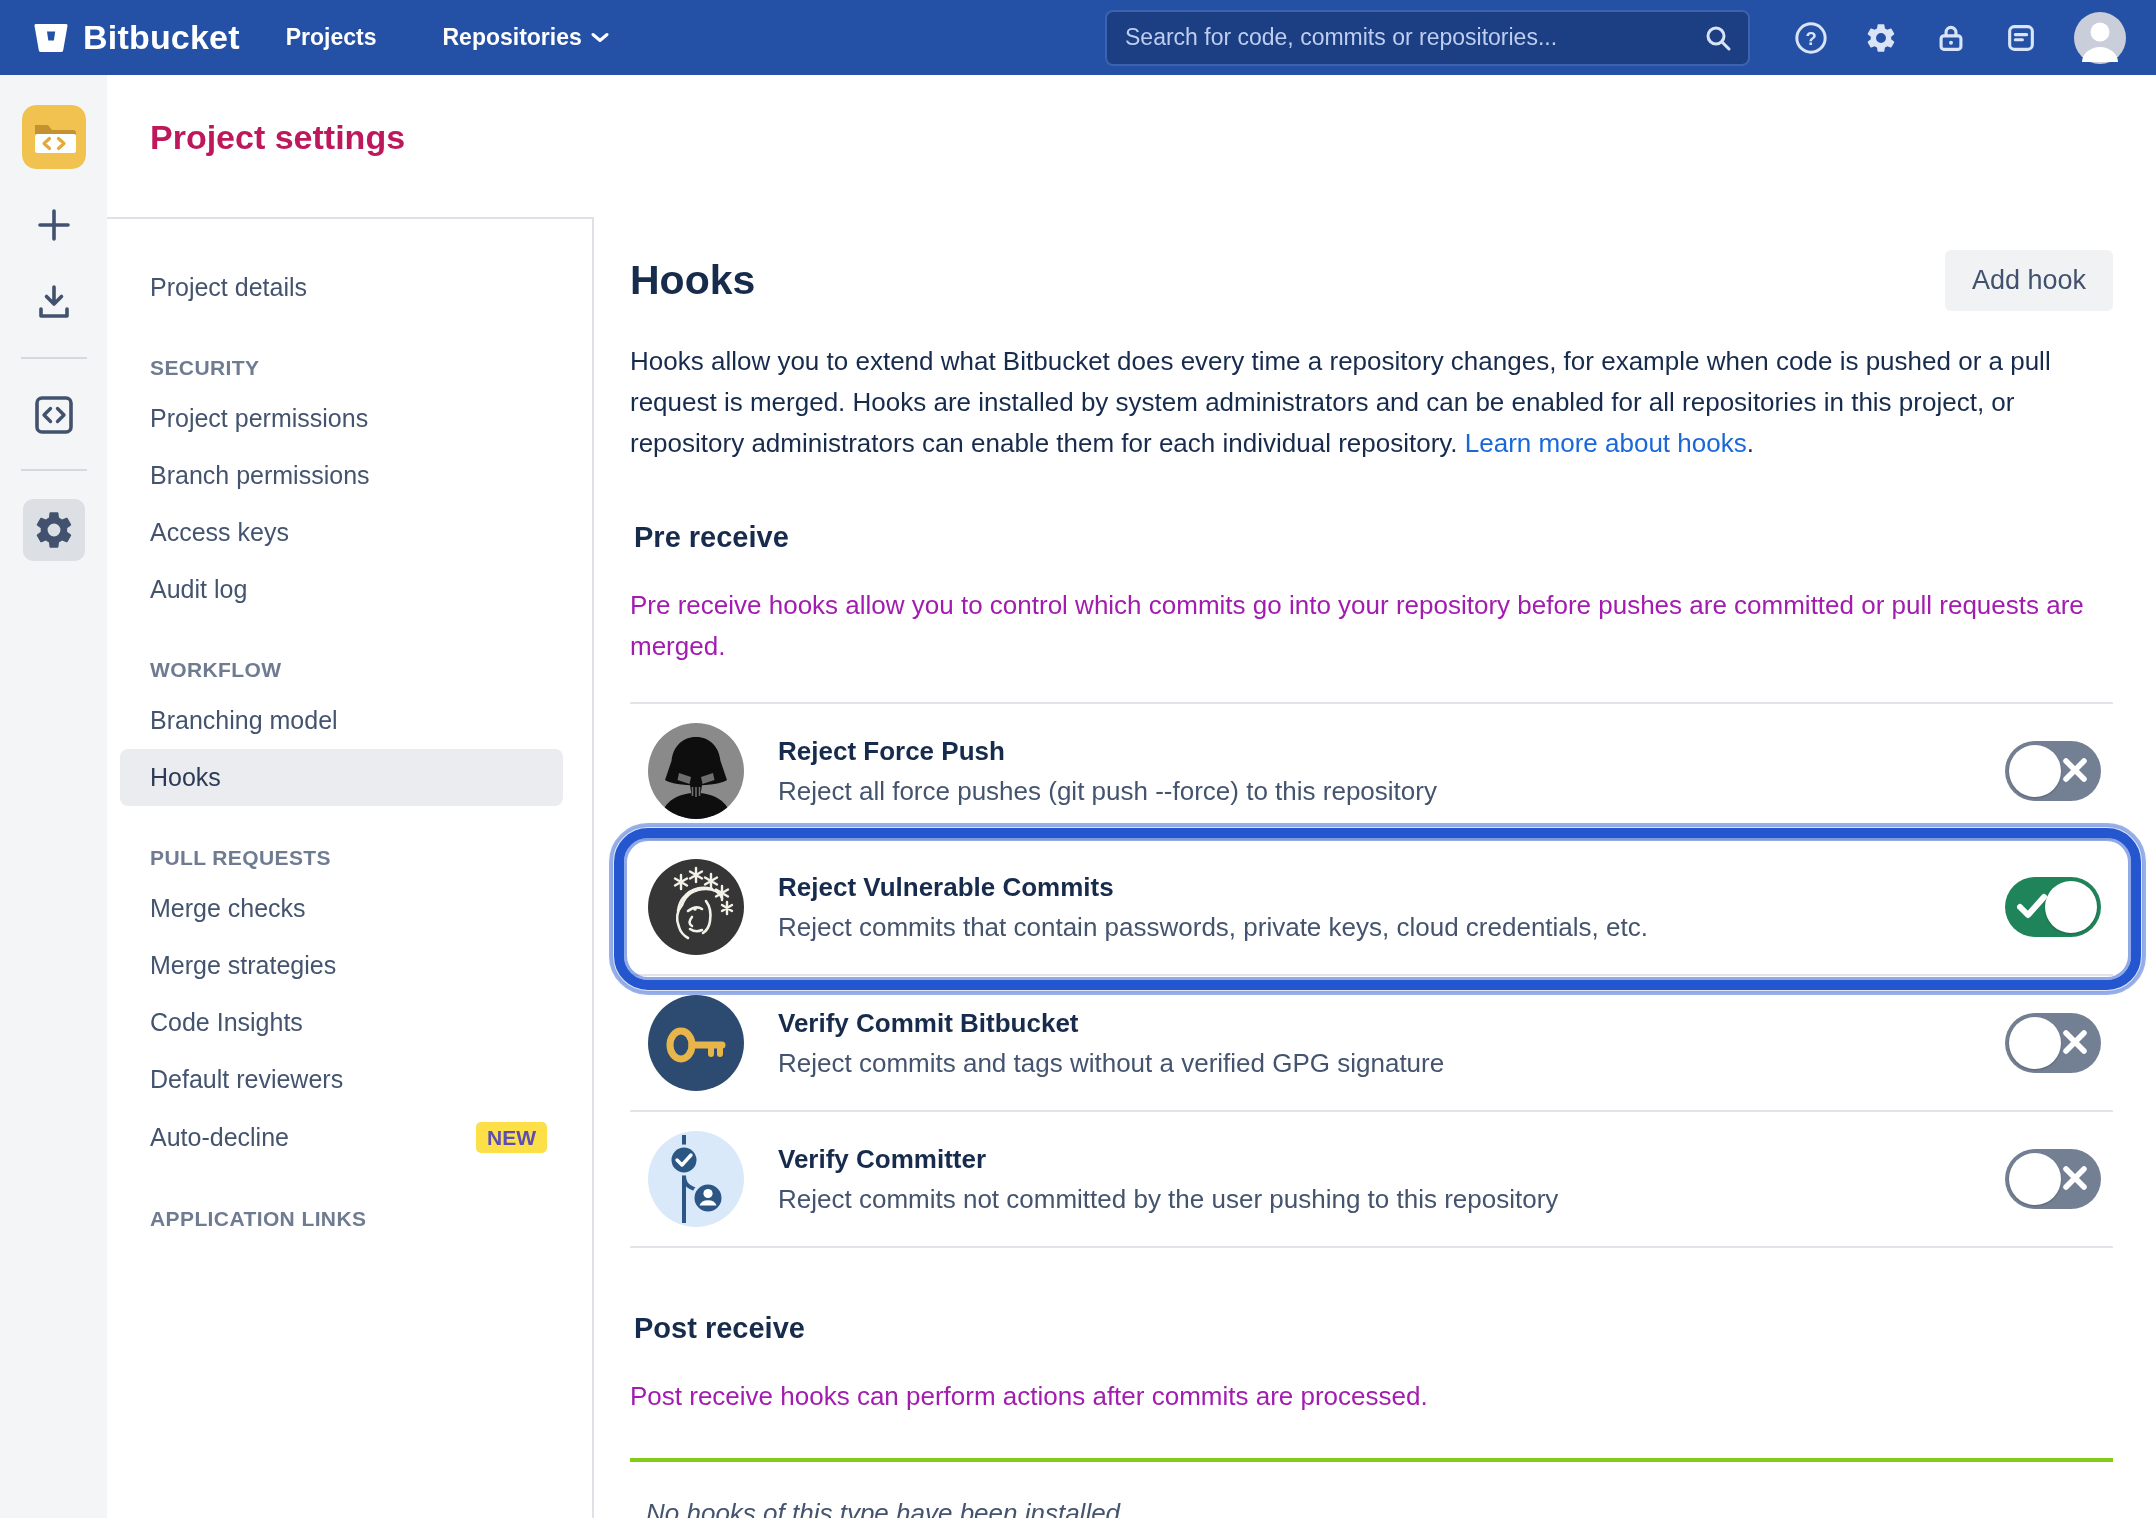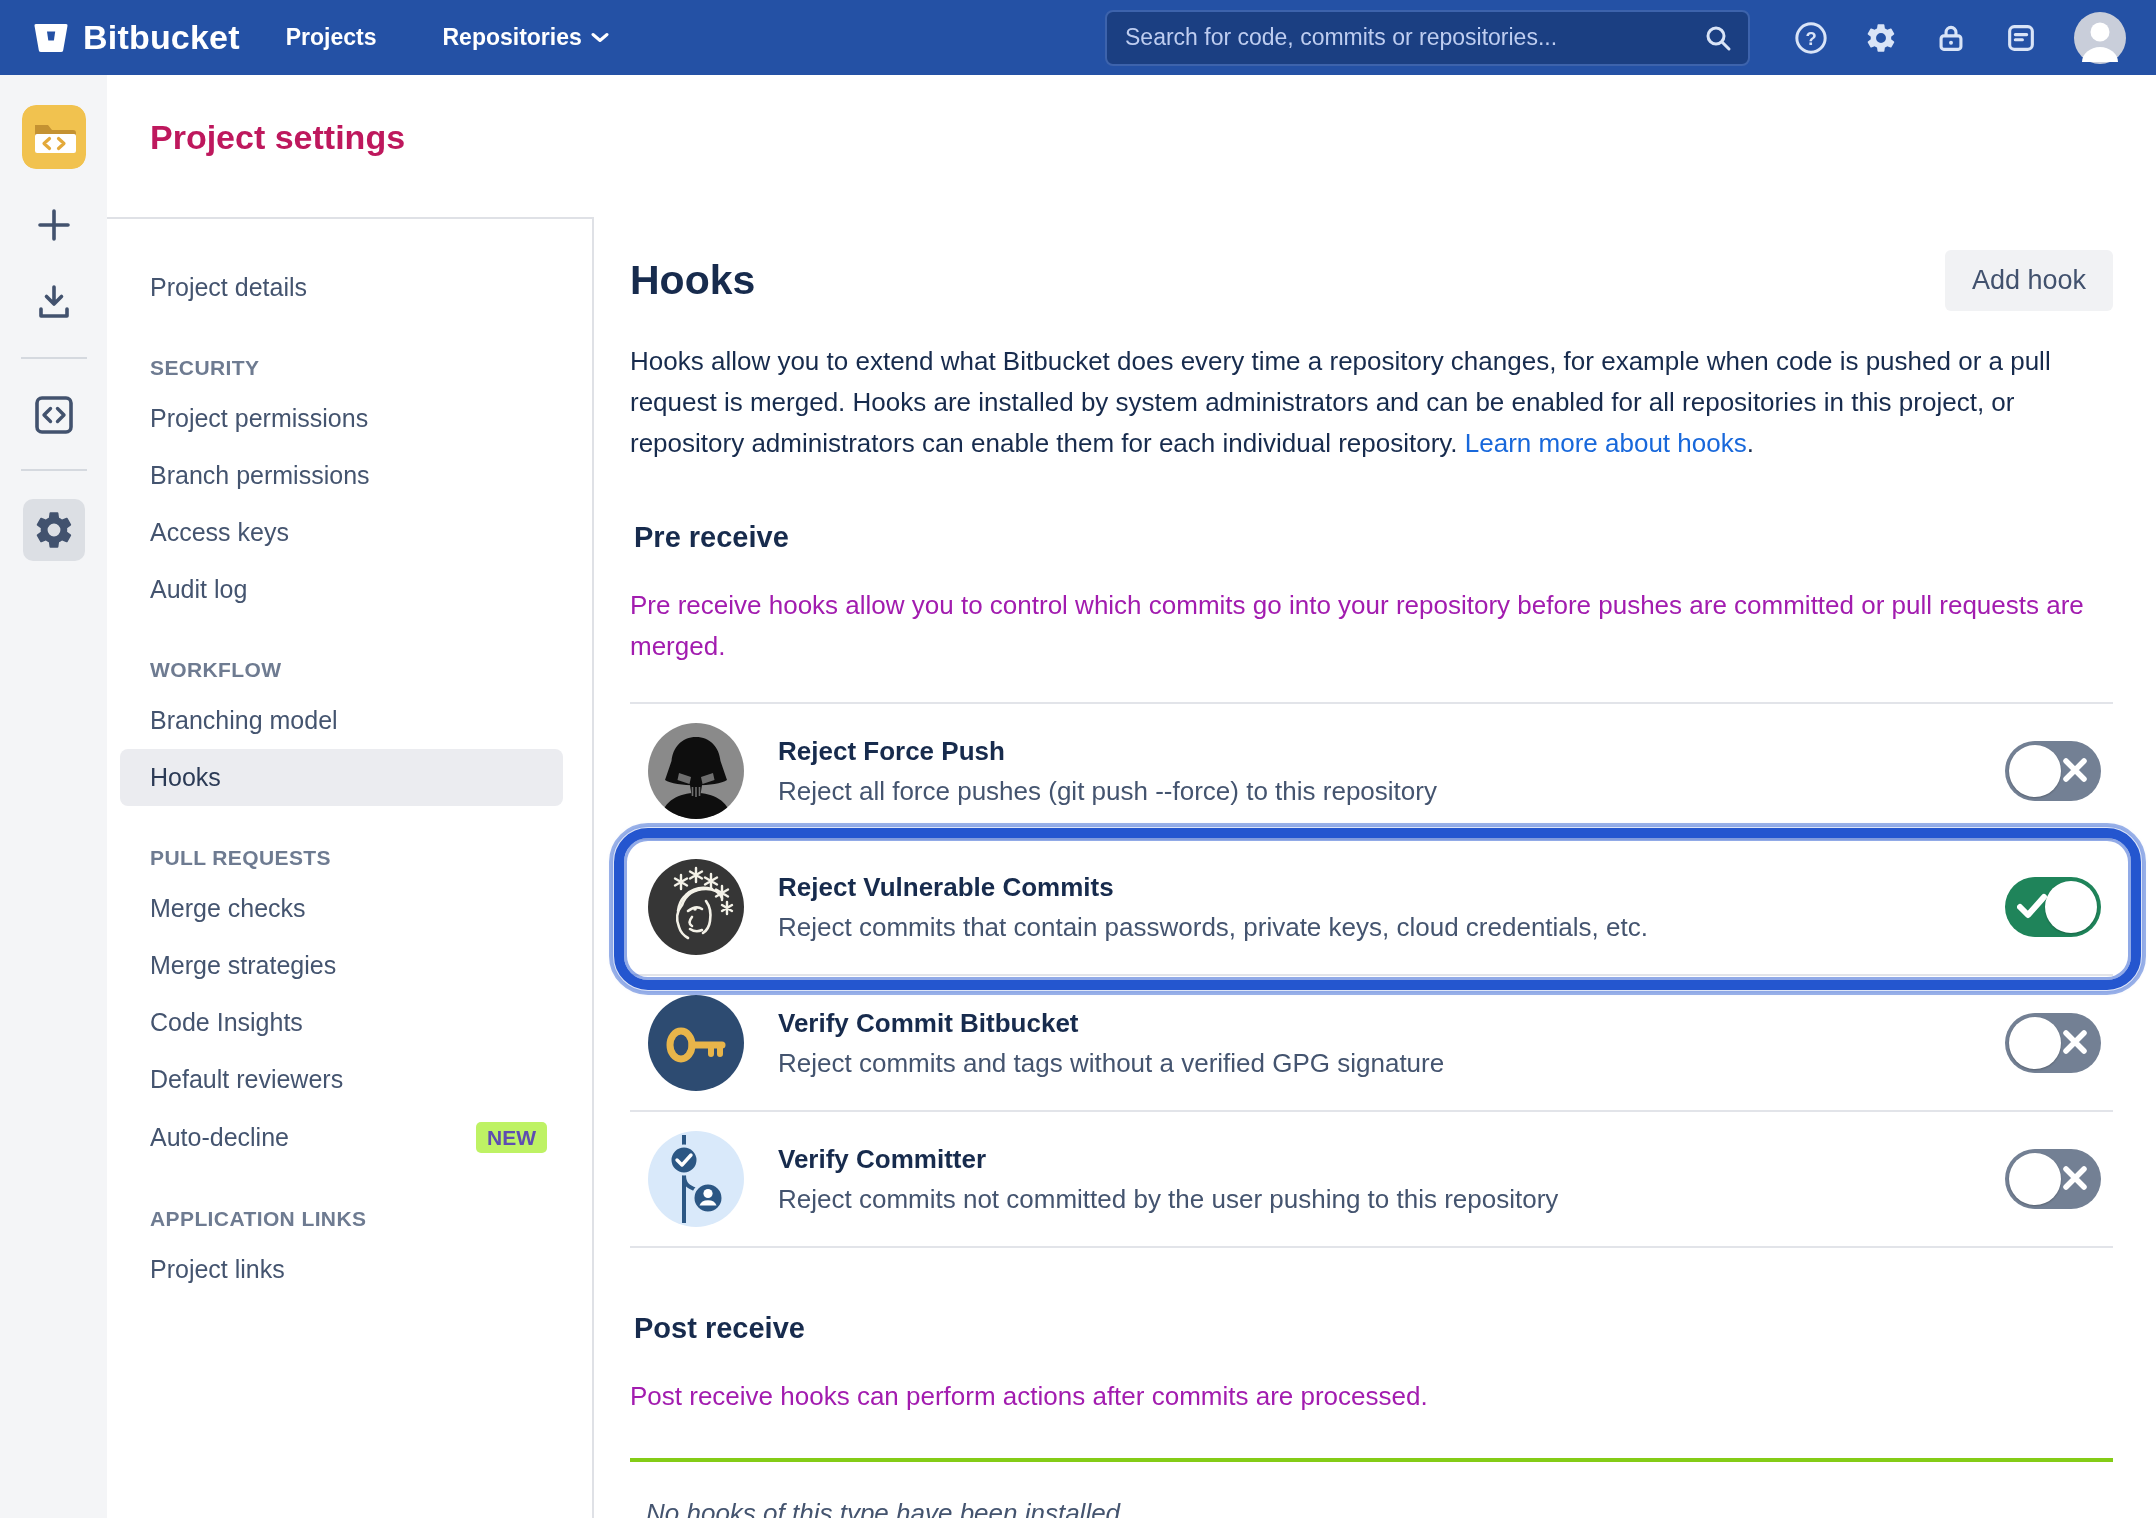--- a/index.html
+++ b/index.html
@@ -53,21 +53,21 @@
     width:397px;box-sizing:content-box;
     font-size:25px;color:#44546F;padding:14px 16px 14px 30px;margin-left:-30px;
     border-radius:8px;cursor:pointer;
   }
   .nav-item.selected{background:#EBECF0;color:#2B3A55;}
   .side-header{
     font-size:21px;font-weight:700;color:#6E7B91;letter-spacing:.4px;
     margin:40px 0 10px 0;
   }
   .badge{
-    background:#bef264;color:#5E4DB2;font-weight:700;font-size:21px;
+    background:#fde047;color:#5E4DB2;font-weight:700;font-size:21px;
     padding:5px 11px;border-radius:5px;line-height:1;
   }
   
   .content{position:absolute;left:630px;top:250px;width:1483px;}
   .content-header{display:flex;align-items:center;justify-content:space-between;}
   .content-header h1{margin:0;font-size:41px;font-weight:700;color:#172B4D;}
   .add-hook-btn{
     background:#F1F2F4;border:none;border-radius:6px;padding:15px 27px;
     font-size:27px;color:#42526E;font-family:"Liberation Sans",sans-serif;cursor:pointer;font-weight:500;
   }
@@ -227,21 +227,20 @@
   <div class="nav-item">Merge checks</div>
   <div class="nav-item">Merge strategies</div>
   <div class="nav-item">Code Insights</div>
   <div class="nav-item">Default reviewers</div>
   <div class="nav-item">
     <span>Auto-decline</span>
     <span class="badge">NEW</span>
   </div>
 
   <div class="side-header">APPLICATION LINKS</div>
-  <div class="nav-item">Project links</div>
 </nav>
 
 <main class="content">
   <div class="content-header">
     <h1>Hooks</h1>
     <button class="add-hook-btn">Add hook</button>
   </div>
 
   <p class="intro"><span>Hooks allow you to extend what Bitbucket does every time a repository changes, for example when code is pushed or a pull request is merged. Hooks are installed by system administrators and can be enabled for all repositories in this project, or repository administrators can enable them for each individual repository. </span><a>Learn more about hooks</a><span>.</span></p>
 

